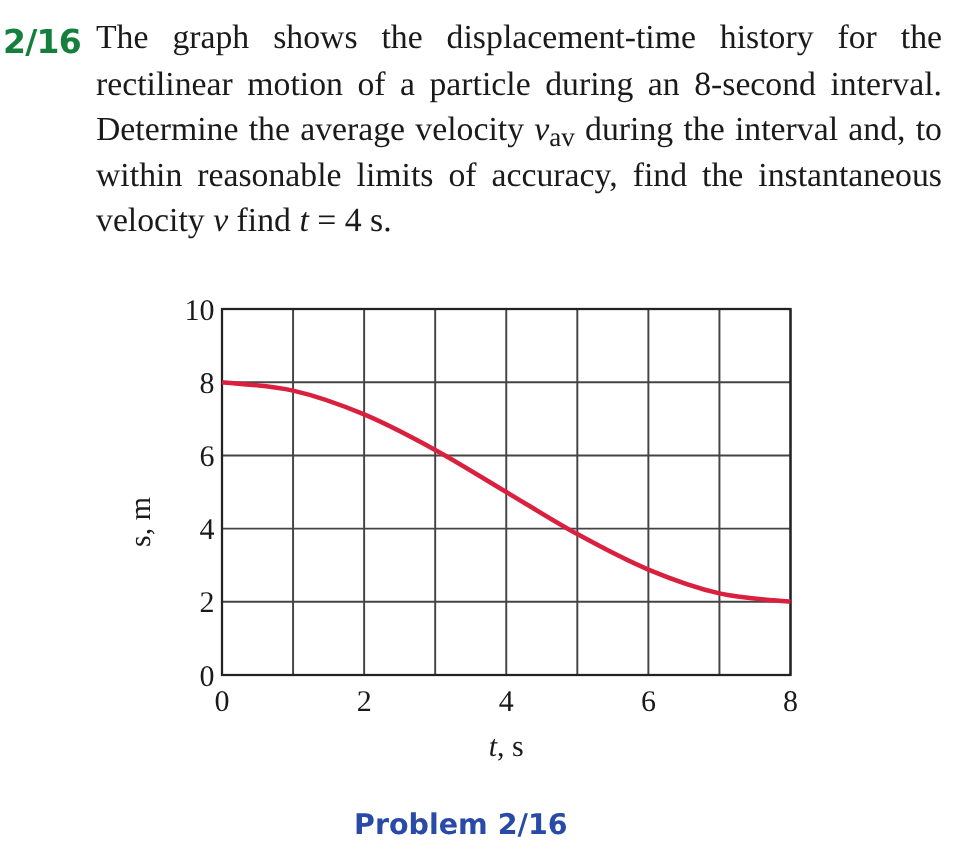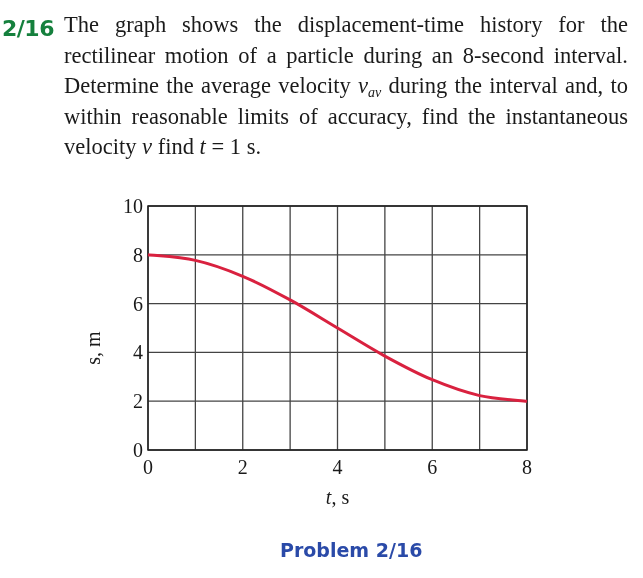--- a/index.html
+++ b/index.html
@@ -4,32 +4,32 @@
 <style>
   html, body { margin: 0; padding: 0; background: #ffffff; }
   body { width: 643px; height: 578px; position: relative; overflow: hidden;
          font-family: "DejaVu Serif", "Liberation Serif", serif; color: #1a1a1a; }
   .problem { position: absolute; left: 0; top: 10px; width: 640px; }
   .pnum { position: absolute; left: 2px; top: 6px; font-family: "DejaVu Sans", "Liberation Sans", sans-serif;
           font-weight: bold; color: #15803d; font-size: 22px; letter-spacing: -0.5px; }
   .ptext { position: absolute; left: 64px; top: 0; width: 564px; font-size: 22.5px; line-height: 30.5px;
            text-align: justify; font-family: "Liberation Serif", "DejaVu Serif", serif; }
   .ptext i { font-style: italic; }
-  .ptext sub { font-size: 14px; vertical-align: -4px; line-height: 0; font-style: italic; }
+  .ptext sub { font-size: 18px; vertical-align: -4px; line-height: 0; }
   svg { position: absolute; left: 0; top: 0; }
   .tick { font-family: "Liberation Serif", "DejaVu Serif", serif; font-size: 20px; fill: #1a1a1a; }
   .caption { position: absolute; left: 236px; top: 539px; font-family: "DejaVu Sans", "Liberation Sans", sans-serif;
-             font-weight: bold; font-size: 19px; color: #2a4aa8; margin-left: 44px; }
+             font-weight: bold; font-size: 19px; color: #2a4aa8; }
 </style>
 </head>
 <body>
 
 <div class="problem">
   <div class="pnum">2/16</div>
-  <div class="ptext"><span>The graph shows the displacement-time history for the rectilinear motion of a particle during an 8-second interval. Determine the average velocity </span><i>v</i><sub>av</sub><span> during the interval and, to within reasonable limits of accuracy, find the instantaneous velocity </span><i>v</i><span> find </span><i>t</i><span> = 1 s.</span></div>
+  <div class="ptext"><span>The graph shows the displacement-time history for the rectilinear motion of a particle during an 8-second interval. Determine the average velocity </span><i>v</i><sub>av</sub><span> during the interval and, to within reasonable limits of accuracy, find the instantaneous velocity </span><i>v</i><span> find </span><i>t</i><span> = 4 s.</span></div>
 </div>
 
 <svg id="chart" width="643" height="540">
   <g id="grid">
       <line x1="148" x2="148" y1="206" y2="450" stroke="#444" stroke-width="1.3"></line>
       <line x1="195.375" x2="195.375" y1="206" y2="450" stroke="#444" stroke-width="1.3"></line>
       <line x1="242.75" x2="242.75" y1="206" y2="450" stroke="#444" stroke-width="1.3"></line>
       <line x1="290.125" x2="290.125" y1="206" y2="450" stroke="#444" stroke-width="1.3"></line>
       <line x1="337.5" x2="337.5" y1="206" y2="450" stroke="#444" stroke-width="1.3"></line>
       <line x1="384.875" x2="384.875" y1="206" y2="450" stroke="#444" stroke-width="1.3"></line>

